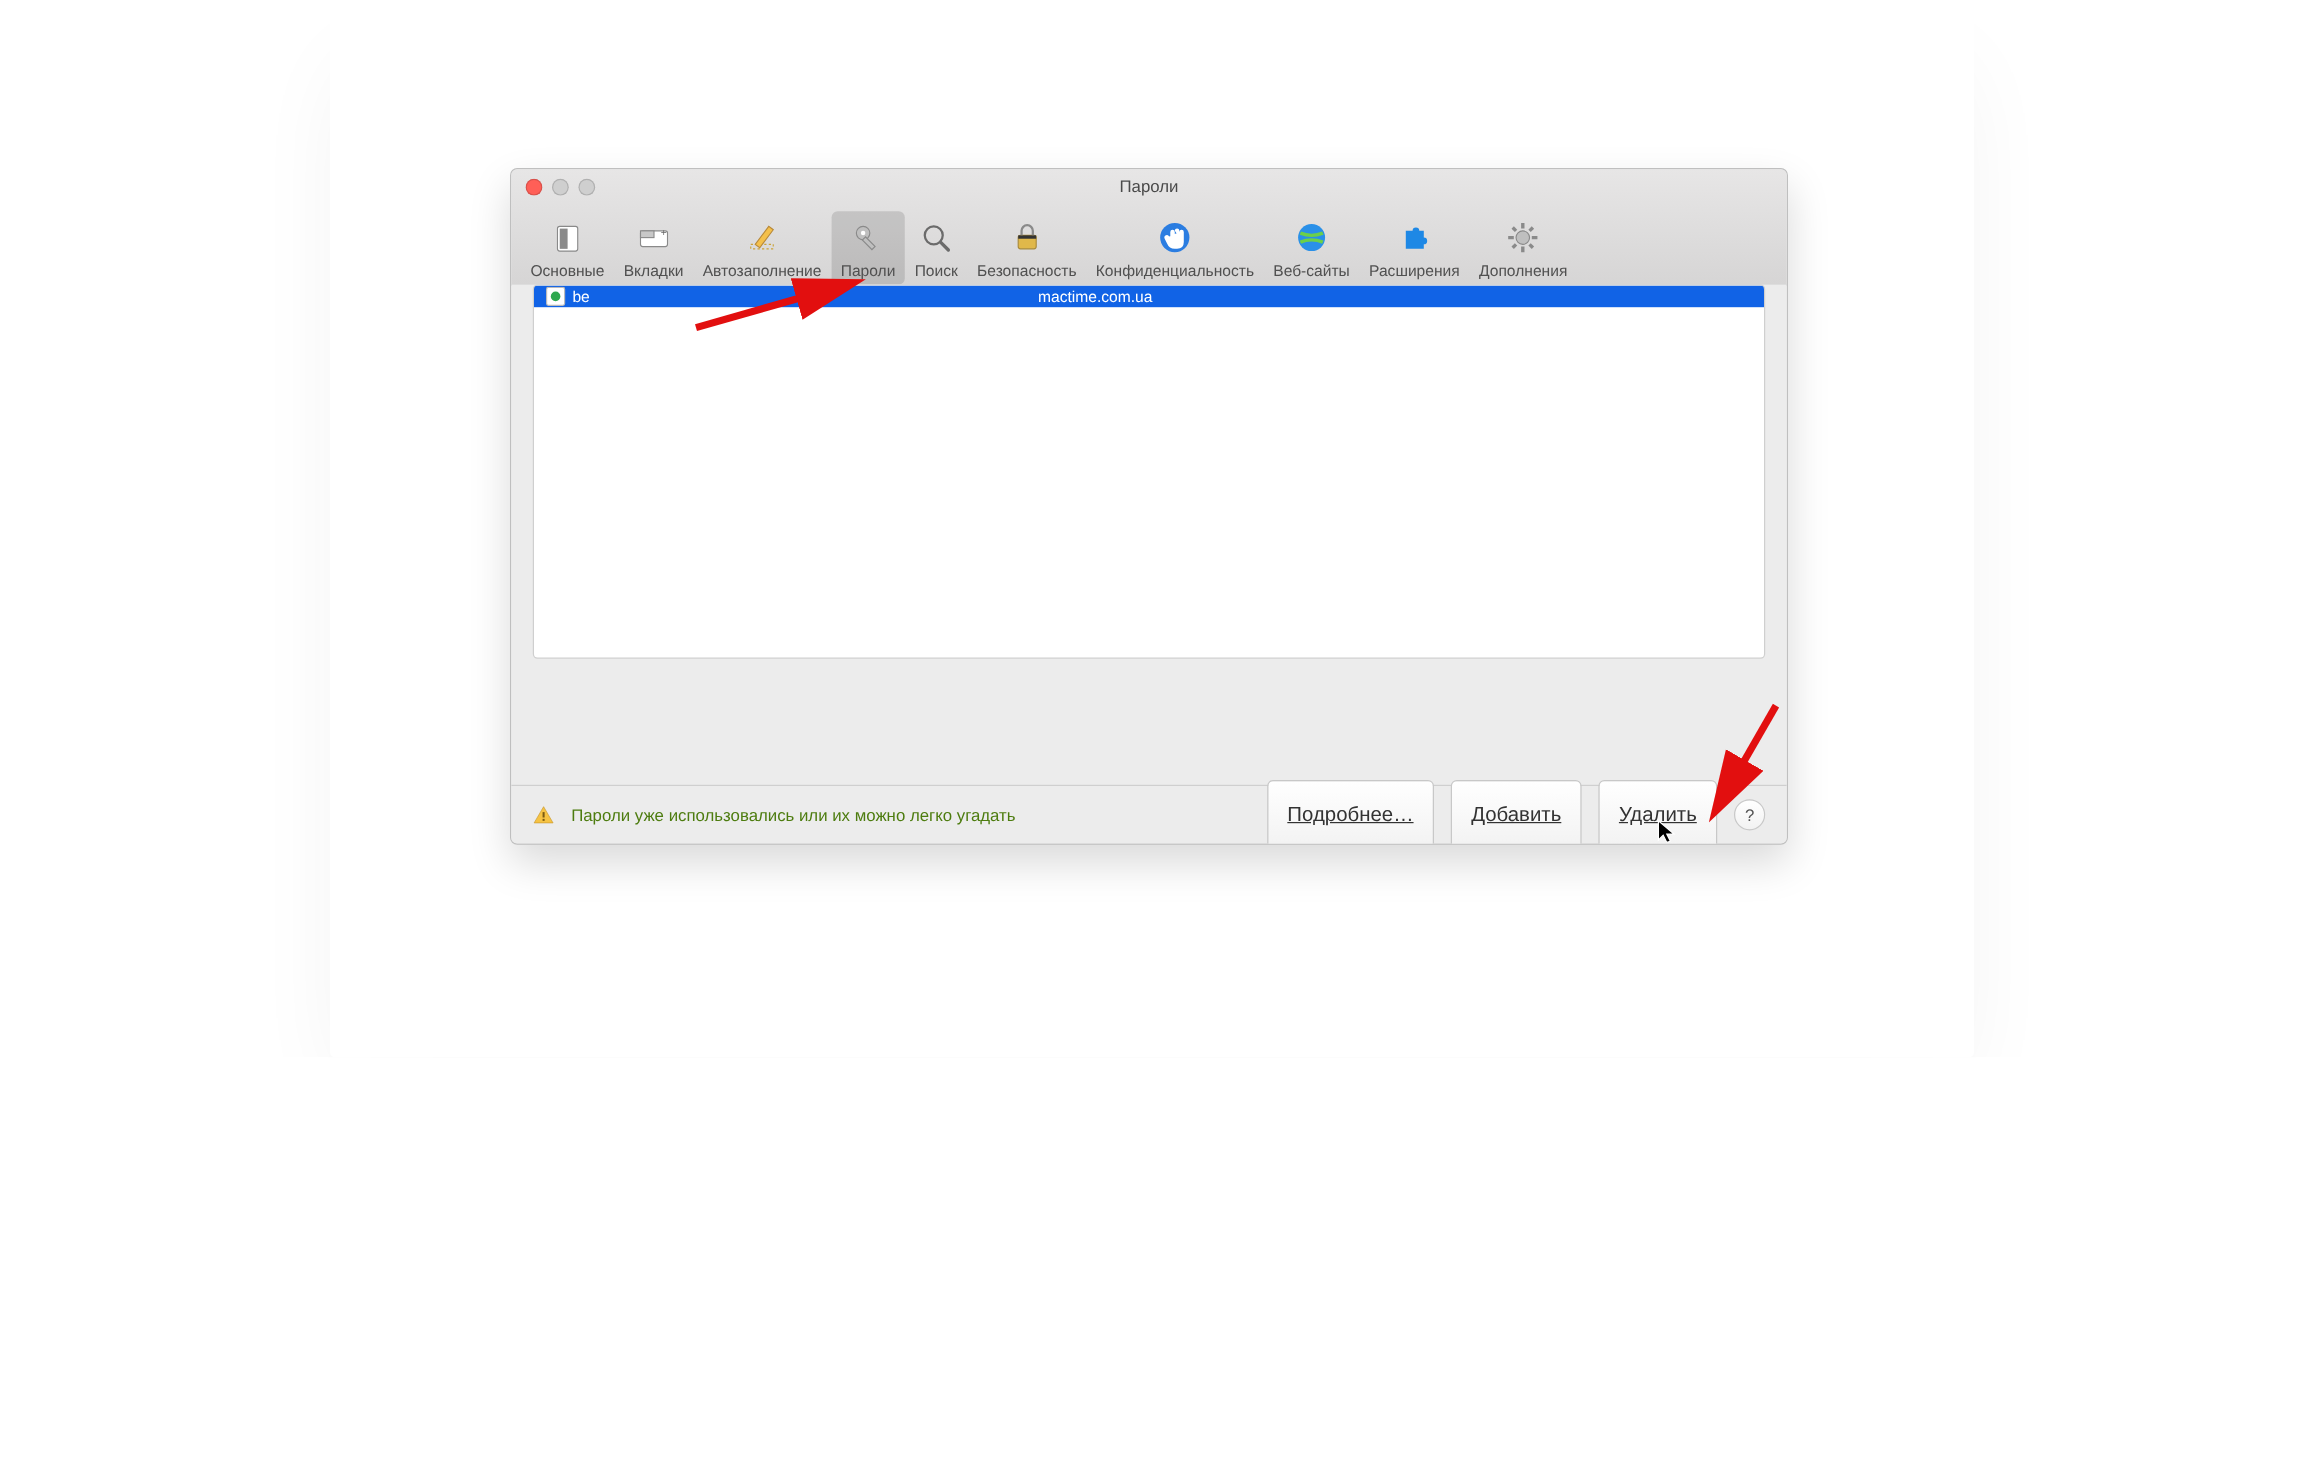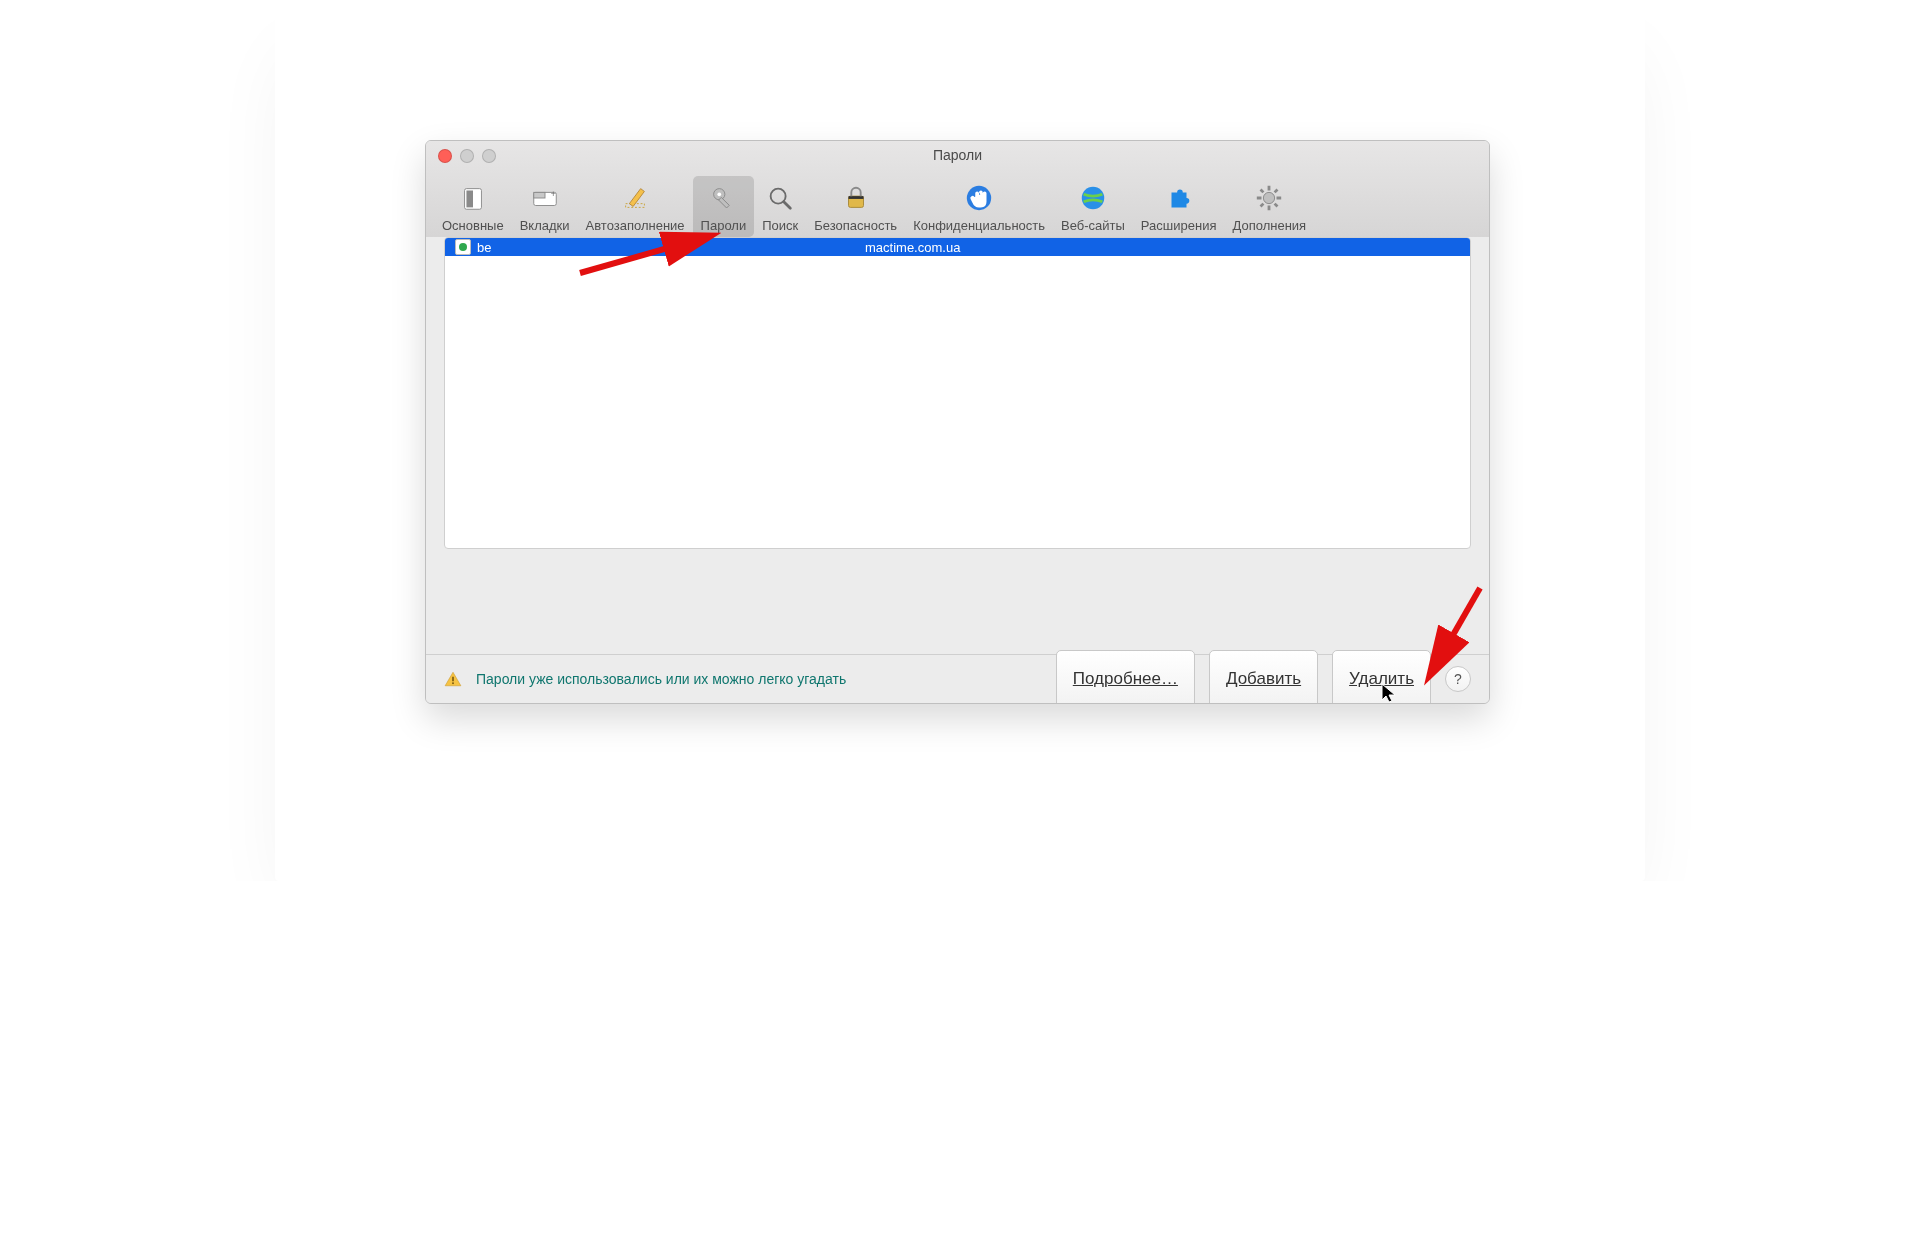--- a/index.html
+++ b/index.html
@@ -34,21 +34,21 @@
   .trow.sel{background:#1163e6;color:#fff;}
   .td{padding:0 10px;display:flex;align-items:center;gap:6px;overflow:hidden;white-space:nowrap;}
   .td.c1{flex:0 0 390px;}
   .td.c2{flex:0 0 290px;}
   .td.c3{flex:1;}
   .fav{width:14px;height:14px;border-radius:2px;background:#fff;border:1px solid #bbb;display:inline-flex;align-items:center;justify-content:center;}
   .fav::after{content:"";width:8px;height:8px;border-radius:50%;background:#2fa84f;}
   
   .bottom{position:absolute;left:0;right:0;bottom:0;height:48px;border-top:1px solid #cfcfcf;background:#ececec;display:flex;align-items:center;padding:0 18px;gap:14px;}
   .warnIco{width:18px;height:18px;}
-  .warnTxt{font-size:14px;color:#0f766e;flex:0 0 auto;}
+  .warnTxt{font-size:14px;color:#4d7c0f;flex:0 0 auto;}
   .spacer{flex:1;}
   .btn{height:24px;padding:16px 16px;border:1px solid #c8c8c8;border-radius:5px;background:linear-gradient(#fff,#f2f2f2);font-size:17px;color:#333;display:flex;align-items:center;cursor:default;text-decoration:underline;}
   .helpBtn{width:24px;height:24px;border:1px solid #c8c8c8;border-radius:50%;background:linear-gradient(#fff,#f2f2f2);font-size:14px;color:#555;display:flex;align-items:center;justify-content:center;cursor:default;}
   
   .arrow{position:absolute;pointer-events:none;}
   .cursor{position:absolute;pointer-events:none;}
 </style>
 </head>
 <body>
 

